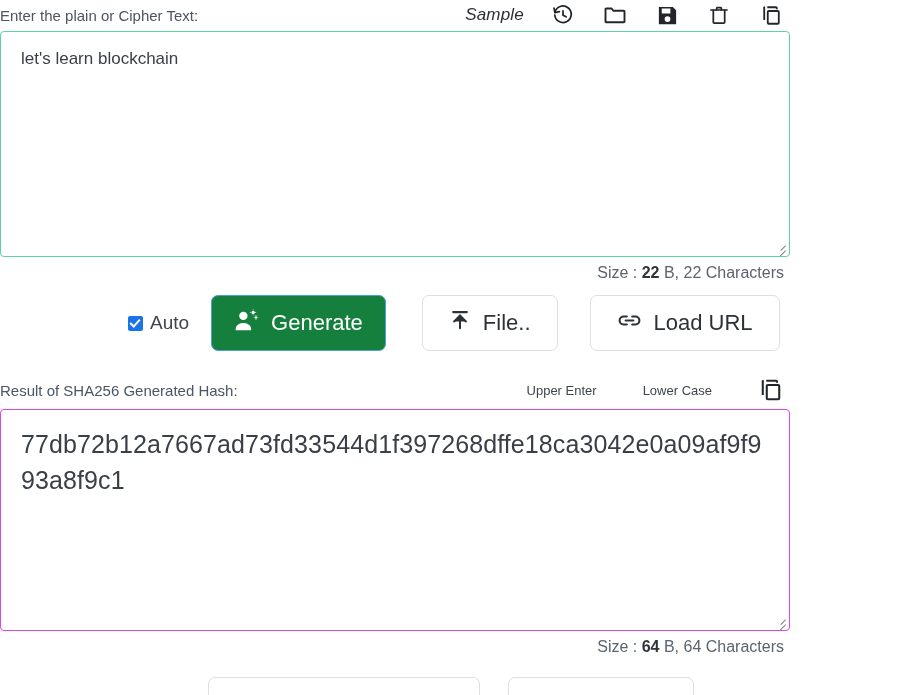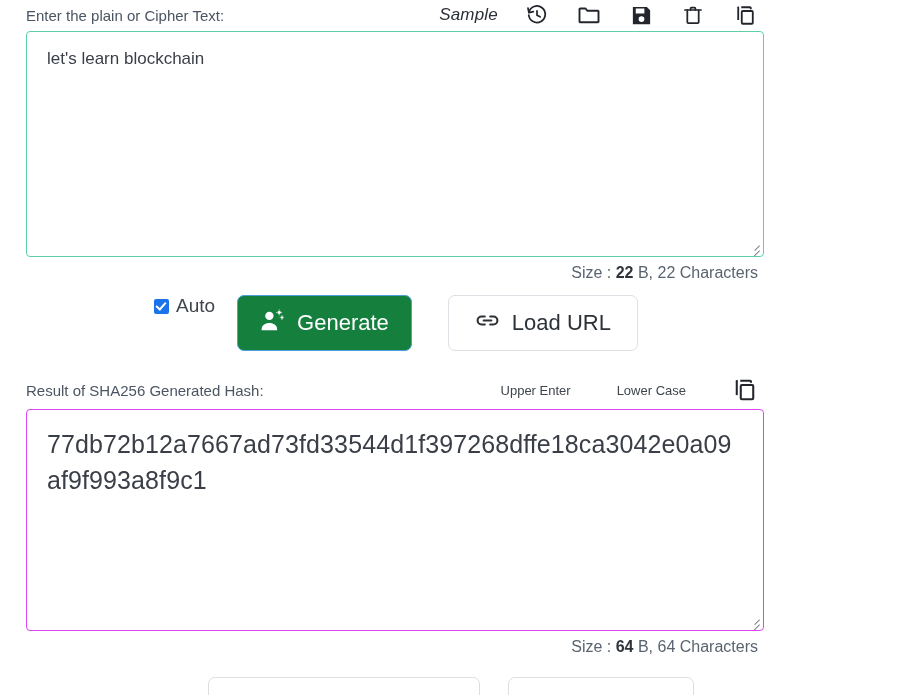--- a/index.html
+++ b/index.html
@@ -7,21 +7,21 @@
     margin: 0; padding: 0;
     width: 921px; height: 695px;
     background: #ffffff;
     font-family: "Liberation Sans", sans-serif;
     color: #3d4852;
     overflow: hidden;
   }
   .page {
     position: relative;
     width: 790px; height: 695px;
-    padding: 0 26px;
+    padding: 0 0;
   }
 
   
   .input-header {
     display: flex;
     align-items: center;
     height: 28px;
     padding-top: 2px;
   }
   .input-label {
@@ -99,21 +99,21 @@
     text-align: right;
     font-size: 16px;
     color: #5a6470;
     padding: 7px 6px 0 0;
   }
   .size-line b { color: #2f343b; font-weight: bold; }
 
   
   .action-row {
     display: flex;
-    align-items: flex-start;
+    align-items: center;
     margin-top: 13px;
     padding-left: 128px;
     gap: 0;
   }
   .auto-wrap {
     display: flex;
     align-items: center;
     gap: 7px;
     margin-right: 22px;
     cursor: pointer;
@@ -301,20 +301,30 @@
           <path d="M1.6 20.4c0-3.8 3.3-6 7.4-6s7.4 2.2 7.4 6v.9H1.6v-.9z"></path>
           <circle cx="18.4" cy="4.2" r="1.6"></circle>
           <path d="M18.4 1.1l.7 1.1h-1.4l.7-1.1zm0 6.2l-.7-1.1h1.4l-.7 1.1zM15.3 4.2l1.1-.7v1.4l-1.1-.7zm6.2 0l-1.1.7V3.5l1.1.7z"></path>
           <circle cx="21.1" cy="9.1" r="1.2"></circle>
           <path d="M21.1 6.7l.6.9h-1.2l.6-.9zm0 4.8l-.6-.9h1.2l-.6.9zM18.7 9.1l.9-.6v1.2l-.9-.6zm4.8 0l-.9.6V8.5l.9.6z"></path>
         </svg>
       </span>
       <span>Generate</span>
     </button>
 
+    <button class="btn btn-outline">
+      <span>
+        <svg width="22" height="22" viewBox="0 0 24 24" fill="none" stroke="currentColor" stroke-width="2.2" stroke-linecap="round" stroke-linejoin="round">
+          <line x1="4.5" y1="3.4" x2="19.5" y2="3.4"></line>
+          <line x1="12" y1="21" x2="12" y2="7.4"></line>
+          <polyline points="5.6 13.6 12 7 18.4 13.6" fill="currentColor" stroke="currentColor"></polyline>
+        </svg>
+      </span>
+      <span>File..</span>
+    </button>
 
     <button class="btn btn-outline">
       <span>
         <svg width="25" height="25" viewBox="0 0 24 24" fill="none" stroke="currentColor" stroke-width="2" stroke-linecap="round" stroke-linejoin="round">
           <path d="M9.4 8.2H6.3a3.8 3.8 0 0 0 0 7.6h3.1"></path>
           <path d="M14.6 8.2h3.1a3.8 3.8 0 0 1 0 7.6h-3.1"></path>
           <line x1="8.3" y1="12" x2="15.7" y2="12"></line>
         </svg>
       </span>
       <span>Load URL</span>

